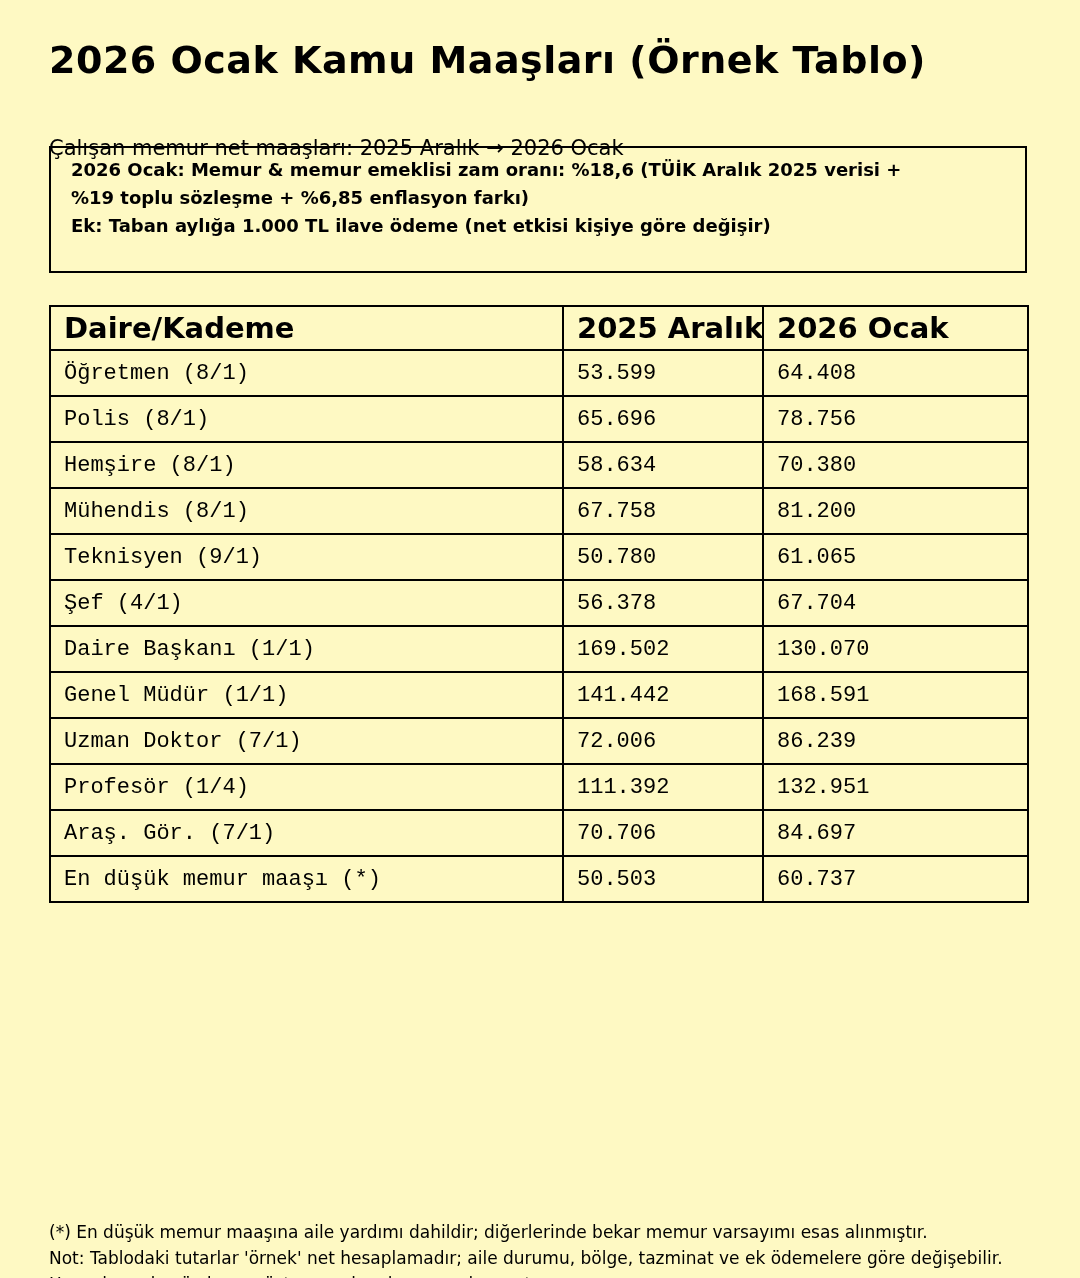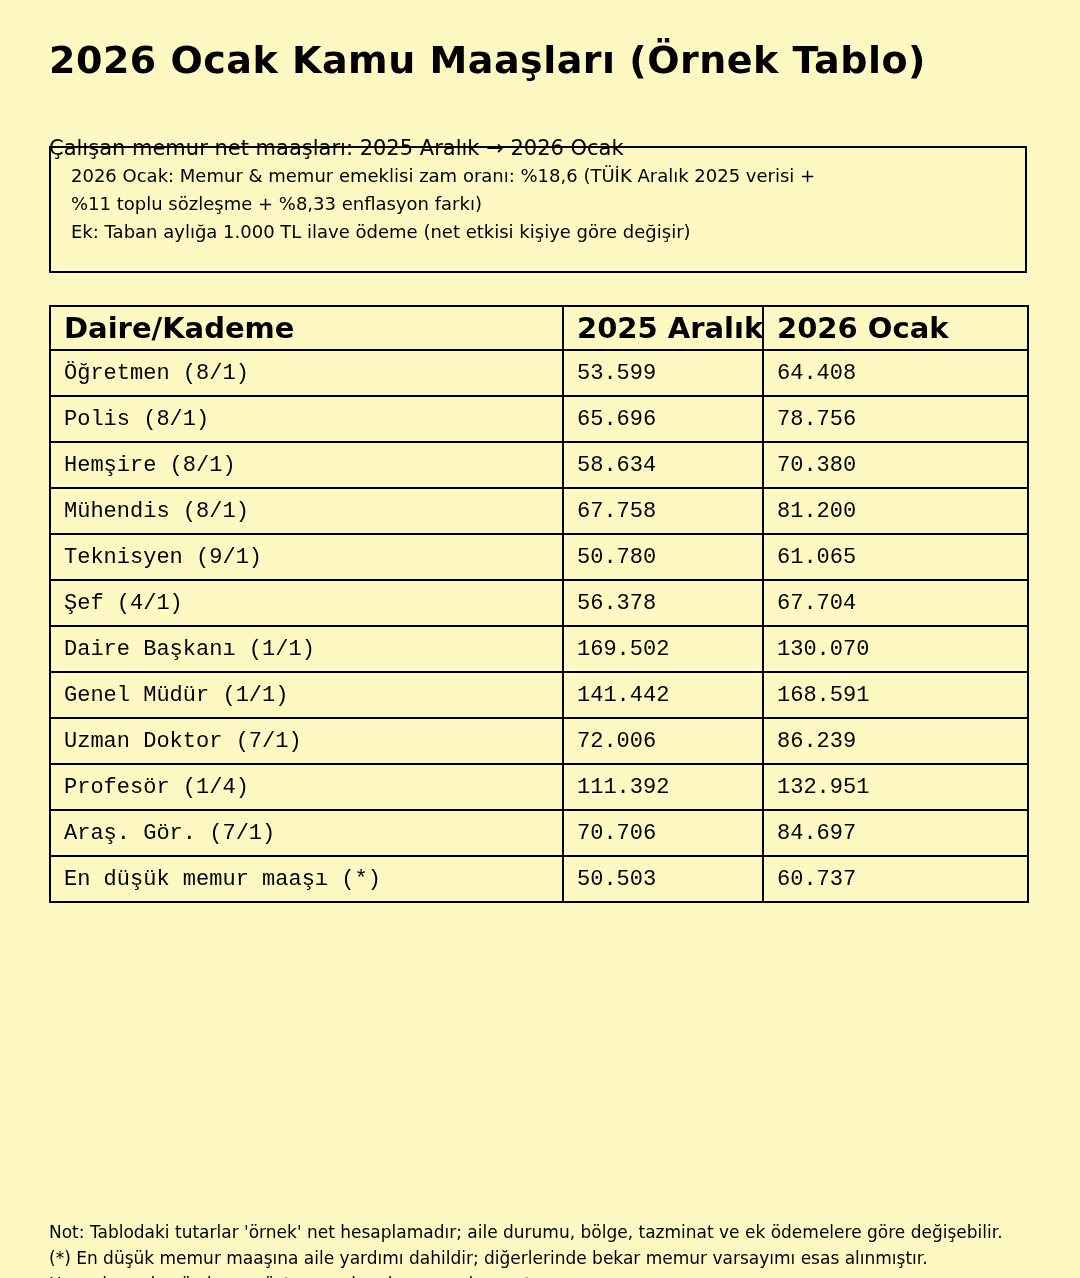--- a/index.html
+++ b/index.html
@@ -36,21 +36,22 @@
     margin-top: 35px;
   }
   .info-box {
     position: absolute;
     left: 49px;
     top: 146px;
     width: 978px;
     height: 127px;
     box-sizing: border-box;
     border: 2px solid #000000;
-    padding: 14px 20px;
+    padding: 8px 20px;
+    font-weight: bold;
   }
   .info-box p {
     margin: 0;
     font-size: 18px;
     line-height: 28px;
   }
   .info-box p.ek {
     margin-top: 0;
   }
   table.salary {
@@ -98,21 +99,21 @@
 <body>
 
 <div id="page">
 
   <div class="title">2026 Ocak Kamu Maaşları (Örnek Tablo)</div>
 
   <div class="subtitle">Çalışan memur net maaşları: 2025 Aralık → 2026 Ocak</div>
 
   <div class="info-box">
     <p>2026 Ocak: Memur &amp; memur emeklisi zam oranı: %18,6 (TÜİK Aralık 2025 verisi +</p>
-    <p>%11 toplu sözleşme + %8,33 enflasyon farkı)</p>
+    <p>%19 toplu sözleşme + %6,85 enflasyon farkı)</p>
     <p class="ek">Ek: Taban aylığa 1.000 TL ilave ödeme (net etkisi kişiye göre değişir)</p>
   </div>
 
   <table class="salary">
     <colgroup>
       <col style="width:513px">
       <col style="width:200px">
       <col style="width:265px">
     </colgroup>
     <thead>
@@ -180,18 +181,18 @@
         </tr>
         <tr>
           <td>En düşük memur maaşı (*)</td>
           <td>50.503</td>
           <td>60.737</td>
         </tr>
       </tbody>
   </table>
 
   <div class="notes">
+    <div>(*) En düşük memur maaşına aile yardımı dahildir; diğerlerinde bekar memur varsayımı esas alınmıştır.</div>
     <div>Not: Tablodaki tutarlar 'örnek' net hesaplamadır; aile durumu, bölge, tazminat ve ek ödemelere göre değişebilir.</div>
-    <div>(*) En düşük memur maaşına aile yardımı dahildir; diğerlerinde bekar memur varsayımı esas alınmıştır.</div>
     <div>Hesaplamada yüzde ve gösterge rakamları yuvarlanmıştır.</div>
   </div>
 
 </div>
 
 </body></html>

